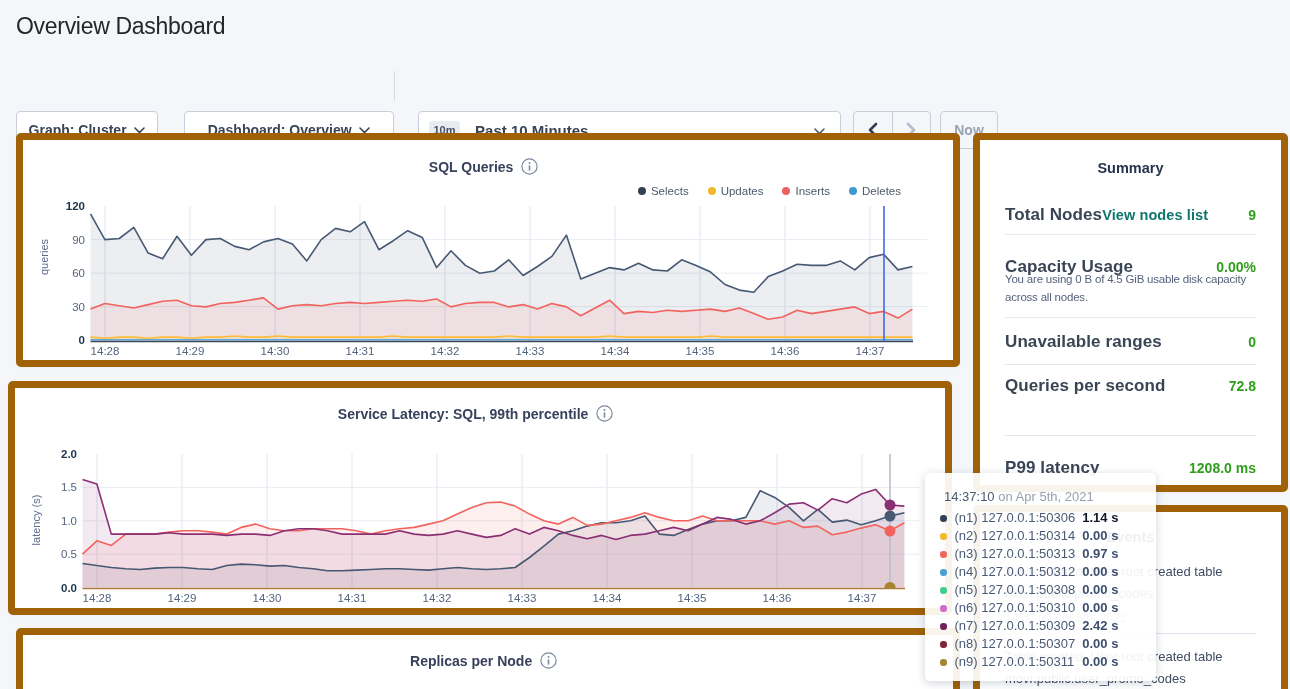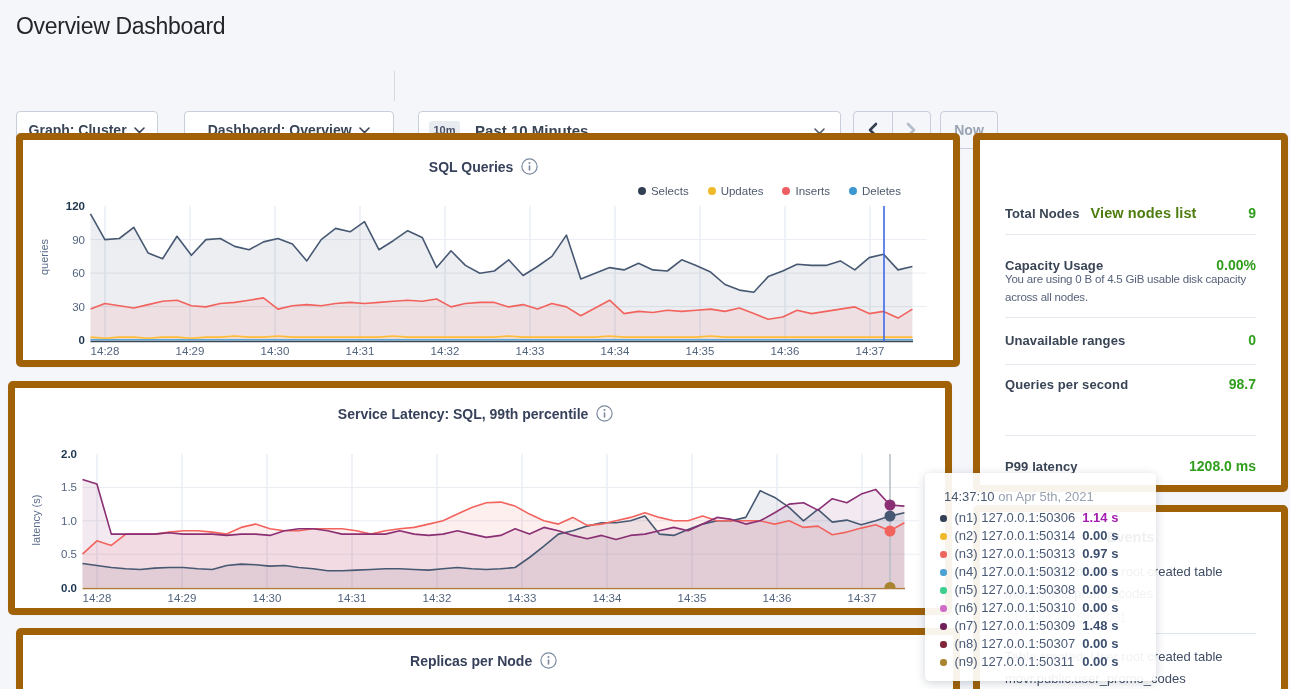--- a/index.html
+++ b/index.html
@@ -1,20 +1,20 @@
 <!DOCTYPE html>
 <html><head><meta charset="utf-8"><title>Overview Dashboard</title>
 <style>
 *{margin:0;padding:0;box-sizing:border-box;}
 html,body{width:1290px;height:689px;overflow:hidden;background:#f4f6fa;font-family:"Liberation Sans",sans-serif;}
 .panel{position:absolute;background:#fff;border:7px solid #a16207;border-radius:5px;box-shadow:0 1px 2px rgba(56,76,108,0.04);}
 .ctl{position:absolute;display:flex;align-items:center;justify-content:center;background:#fff;border:1px solid #c8cfda;border-radius:4px;height:38px;font-size:14px;font-weight:700;color:#394455;margin-top:44px;}
 .ghost{background:transparent;}
 .srow{position:absolute;left:25px;right:25px;display:flex;align-items:baseline;}
-.sl{font-weight:700;font-size:13px;color:#394455;letter-spacing:0.1px;}
+.sl{font-weight:700;font-size:17px;color:#394455;letter-spacing:0.1px;}
 .sv{margin-left:auto;font-weight:700;font-size:14px;color:#2f9e1c;}
 .sdesc{position:absolute;left:25px;right:25px;font-size:11.5px;letter-spacing:-0.2px;color:#56627a;line-height:18.3px;}
 .sdiv{position:absolute;left:25px;right:25px;border-top:1px solid #e4e9f0;}
 
 svg text{font-family:"Liberation Sans",sans-serif;}
 </style></head>
 <body>
 <div style="position:absolute;left:16px;top:13px;font-size:23px;letter-spacing:-0.3px;color:#242628;">Overview Dashboard</div>
 
 <div class="ctl" style="left:16px;top:67px;width:142px;">Graph:&nbsp;Cluster&nbsp;&nbsp;<svg width="11" height="7" viewBox="0 0 11 7">
@@ -159,40 +159,41 @@
         <circle cx="8.5" cy="8.5" r="7.6" fill="none" stroke="#7b8a9e" stroke-width="1.2"></circle>
         <circle cx="8.5" cy="4.9" r="1" fill="#7b8a9e"></circle>
         <rect x="7.7" y="7.2" width="1.6" height="5.6" rx="0.8" fill="#7b8a9e"></rect>
       </svg></div>
   <svg width="944" height="61" style="position:absolute;left:0;top:0;">
       <text x="62" y="67" text-anchor="end" font-size="11.5" font-weight="700" fill="#1c344f" font-family="Liberation Sans">60</text>
     </svg>
 </div>
 
 <div class="panel" style="left:973px;top:133px;width:315px;height:359px;font-family:'Liberation Sans',sans-serif;">
+  <div style="position:absolute;left:0;right:0;top:20px;text-align:center;font-weight:700;font-size:14.5px;color:#25334d;">Summary</div>
   <div class="srow" style="top:65px;">
       <span class="sl">Total Nodes</span>
-      <span style="margin-left:11px;font-weight:700;font-size:14.5px;color:#4d7c0f;letter-spacing:0.1px;">View nodes list</span>
+      <span style="font-weight:700;font-size:14.5px;color:#0f766e;letter-spacing:0.1px;">View nodes list</span>
       <span class="sv">9</span>
     </div>
   <div class="sdiv" style="top:94px;"></div>
   <div class="srow" style="top:110px;margin-top:7px;">
       <span class="sl">Capacity Usage</span>
       <span class="sv">0.00%</span>
     </div>
   <div class="sdesc" style="top:130px;">You are using 0 B of 4.5 GiB usable disk capacity across all nodes.</div>
   <div class="sdiv" style="top:177px;"></div>
   <div class="srow" style="top:192px;">
       <span class="sl">Unavailable ranges</span>
       <span class="sv">0</span>
     </div>
   <div class="sdiv" style="top:224px;"></div>
   <div class="srow" style="top:236px;">
       <span class="sl">Queries per second</span>
-      <span class="sv">98.7</span>
+      <span class="sv">72.8</span>
     </div>
   <div class="sdiv" style="top:295px;"></div>
   <div class="srow" style="top:318px;">
       <span class="sl">P99 latency</span>
       <span class="sv">1208.0 ms</span>
     </div>
 </div>
 
 <div class="panel" style="left:973px;top:505px;width:315px;height:330px;">
   <div style="position:absolute;left:0;right:0;top:17px;text-align:center;font-weight:700;font-size:14.5px;color:#25334d;">Events</div>
@@ -203,21 +204,21 @@
 
 </div>
 
 <div style="position:absolute;left:925px;top:473px;width:231px;height:208px;background:rgba(255,255,255,0.92);border-radius:5px;box-shadow:0 2px 10px rgba(40,55,80,0.22);z-index:5;">
   <div style="margin:16px 12px 4px 19px;font-size:13px;color:#4a5870;">14:37:10 <span style="color:#97a1af;">on Apr 5th, 2021</span></div>
   <table style="border-collapse:collapse;margin-left:15px;font-size:13px;color:#4a5a75;">
     <tbody>
         <tr style="height:18px;">
           <td style="padding:0 8px 0 0;"><span style="display:inline-block;width:6.5px;height:6.5px;border-radius:50%;background:#333f54;"></span></td>
           <td style="padding:0;">(n1) 127.0.0.1:50306</td>
-          <td style="padding:0 0 0 7px;font-weight:700;color:#a21caf;">1.14 s</td>
+          <td style="padding:0 0 0 7px;font-weight:700;color:#0f172a;">1.14 s</td>
         </tr>
     <tr style="height:18px;">
           <td style="padding:0 8px 0 0;"><span style="display:inline-block;width:6.5px;height:6.5px;border-radius:50%;background:#f0b929;"></span></td>
           <td style="padding:0;">(n2) 127.0.0.1:50314</td>
           <td style="padding:0 0 0 7px;font-weight:700;color:#3c4f6e;">0.00 s</td>
         </tr>
     <tr style="height:18px;">
           <td style="padding:0 8px 0 0;"><span style="display:inline-block;width:6.5px;height:6.5px;border-radius:50%;background:#ed665c;"></span></td>
           <td style="padding:0;">(n3) 127.0.0.1:50313</td>
           <td style="padding:0 0 0 7px;font-weight:700;color:#3c4f6e;">0.97 s</td>
@@ -233,21 +234,21 @@
           <td style="padding:0 0 0 7px;font-weight:700;color:#3c4f6e;">0.00 s</td>
         </tr>
     <tr style="height:18px;">
           <td style="padding:0 8px 0 0;"><span style="display:inline-block;width:6.5px;height:6.5px;border-radius:50%;background:#d06cc8;"></span></td>
           <td style="padding:0;">(n6) 127.0.0.1:50310</td>
           <td style="padding:0 0 0 7px;font-weight:700;color:#3c4f6e;">0.00 s</td>
         </tr>
     <tr style="height:18px;">
           <td style="padding:0 8px 0 0;"><span style="display:inline-block;width:6.5px;height:6.5px;border-radius:50%;background:#722059;"></span></td>
           <td style="padding:0;">(n7) 127.0.0.1:50309</td>
-          <td style="padding:0 0 0 7px;font-weight:700;color:#3c4f6e;">1.48 s</td>
+          <td style="padding:0 0 0 7px;font-weight:700;color:#3c4f6e;">2.42 s</td>
         </tr>
     <tr style="height:18px;">
           <td style="padding:0 8px 0 0;"><span style="display:inline-block;width:6.5px;height:6.5px;border-radius:50%;background:#812539;"></span></td>
           <td style="padding:0;">(n8) 127.0.0.1:50307</td>
           <td style="padding:0 0 0 7px;font-weight:700;color:#3c4f6e;">0.00 s</td>
         </tr>
     <tr style="height:18px;">
           <td style="padding:0 8px 0 0;"><span style="display:inline-block;width:6.5px;height:6.5px;border-radius:50%;background:#a8852f;"></span></td>
           <td style="padding:0;margin-left:48px;">(n9) 127.0.0.1:50311</td>
           <td style="padding:0 0 0 7px;font-weight:700;color:#3c4f6e;">0.00 s</td>

